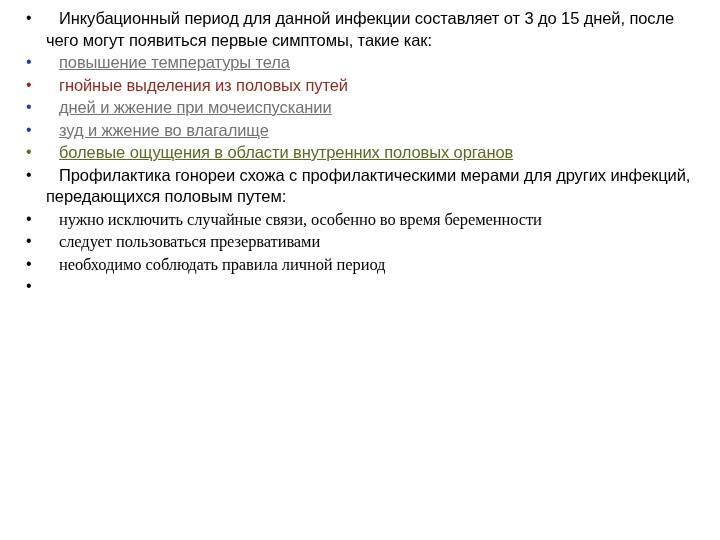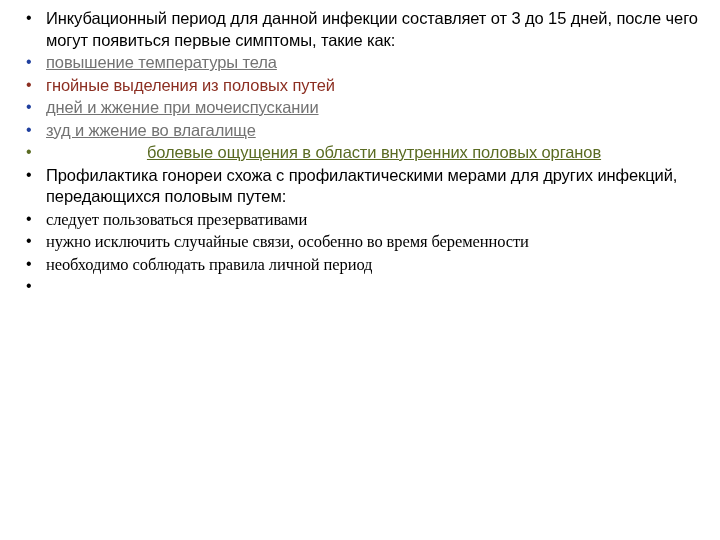--- a/index.html
+++ b/index.html
@@ -62,52 +62,52 @@
     font-family: "Liberation Sans", sans-serif;
   }
   .itm-link2::before {
     color: #8c2f22;
     text-decoration: none;
   }
   .itm-link3 {
     color: #5a6b22;
     font-family: "Liberation Sans", sans-serif;
     text-decoration: underline;
-    text-align: center;
   }
   .itm-link3::before {
     color: #5a6b22;
     text-decoration: none;
   }
   .itm-serif {
     color: #000000;
     font-family: "Liberation Serif", serif;
     font-size: 17.5px;
   }
   .itm-serif::before {
     font-family: "Liberation Sans", sans-serif;
     font-size: 16px;
   }
   .itm-empty {
     min-height: 20px;
   }
   .txt {
     display: inline;
+    margin-left: 13px;
   }
 </style>
 </head>
 <body>
 
 <div class="slide">
   <ul class="bullets">
     <li class="itm-black"><span class="txt">Инкубационный период для данной инфекции составляет от 3 до 15 дней, после чего могут появиться первые симптомы, такие как:</span></li>
     <li class="itm-link"><span class="txt">повышение температуры тела</span></li>
     <li class="itm-link2"><span class="txt">гнойные выделения из половых путей</span></li>
     <li class="itm-link"><span class="txt">дней и жжение при мочеиспускании</span></li>
     <li class="itm-link"><span class="txt">зуд и жжение во влагалище</span></li>
     <li class="itm-link3"><span class="txt">болевые ощущения в области внутренних половых органов</span></li>
     <li class="itm-black"><span class="txt">Профилактика гонореи схожа с профилактическими мерами для других инфекций, передающихся половым путем:</span></li>
+    <li class="itm-serif"><span class="txt">нужно исключить случайные связи, особенно во время беременности</span></li>
     <li class="itm-serif"><span class="txt">следует пользоваться презервативами</span></li>
-    <li class="itm-serif"><span class="txt">нужно исключить случайные связи, особенно во время беременности</span></li>
     <li class="itm-serif"><span class="txt">необходимо соблюдать правила личной период</span></li>
     <li class="itm-serif itm-empty"><span class="txt"></span></li>
   </ul>
 </div>
 
 </body></html>

